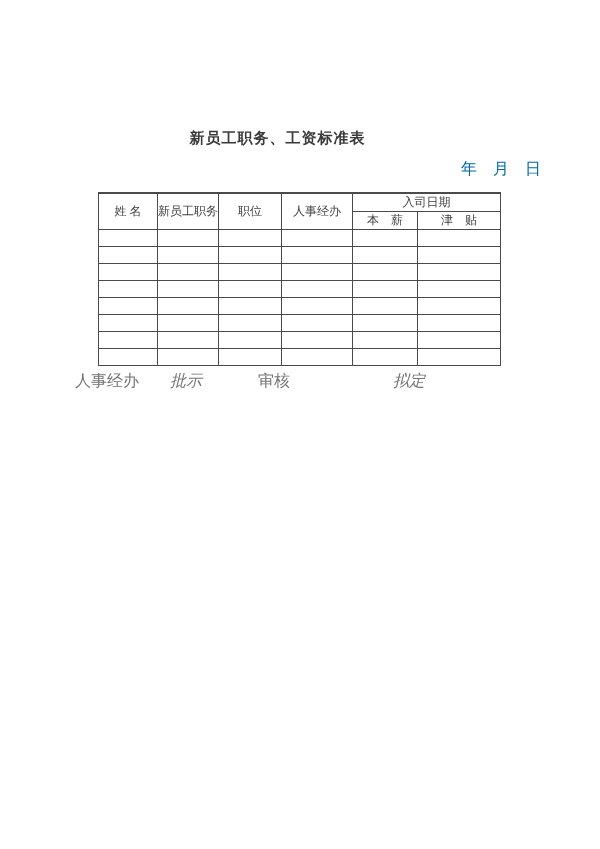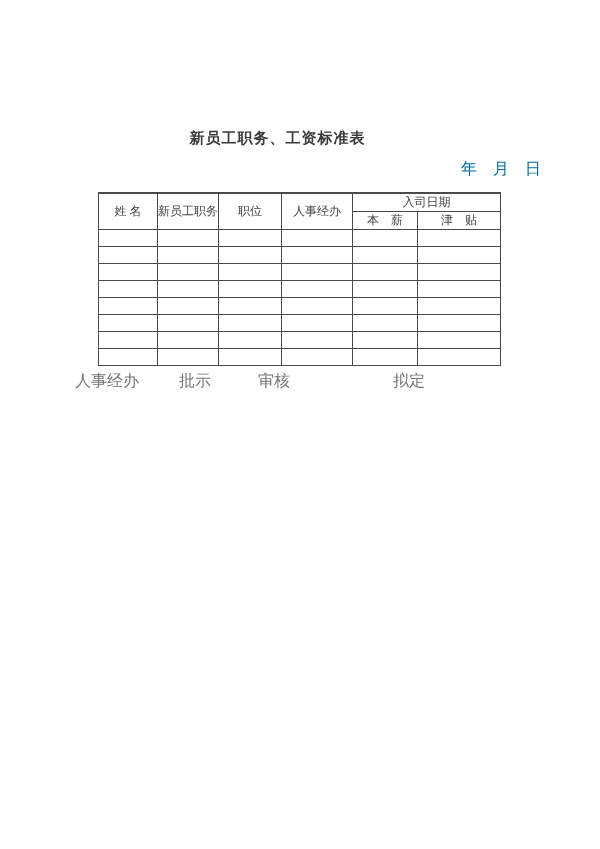--- a/index.html
+++ b/index.html
@@ -66,23 +66,23 @@
     position: absolute;
     top: 371px;
     left: 0;
     width: 600px;
     height: 18px;
     font-size: 16px;
     color: #737373;
   }
   .footer span { position: absolute; top: 0; white-space: pre; }
   .sig-hr      { left: 75px;  }
-  .sig-approve { left: 179px; }
+  .sig-approve { left: 170px; font-style: italic; }
   .sig-review  { left: 258px; }
-  .sig-draft   { left: 393px; }
+  .sig-draft   { left: 393px; font-style: italic; }
 </style>
 </head>
 <body>
 
 <div class="doc-title">新员工职务、工资标准表</div>
 
 <div class="date-line">年　月　日</div>
 
 <table class="form-table">
   <colgroup>

